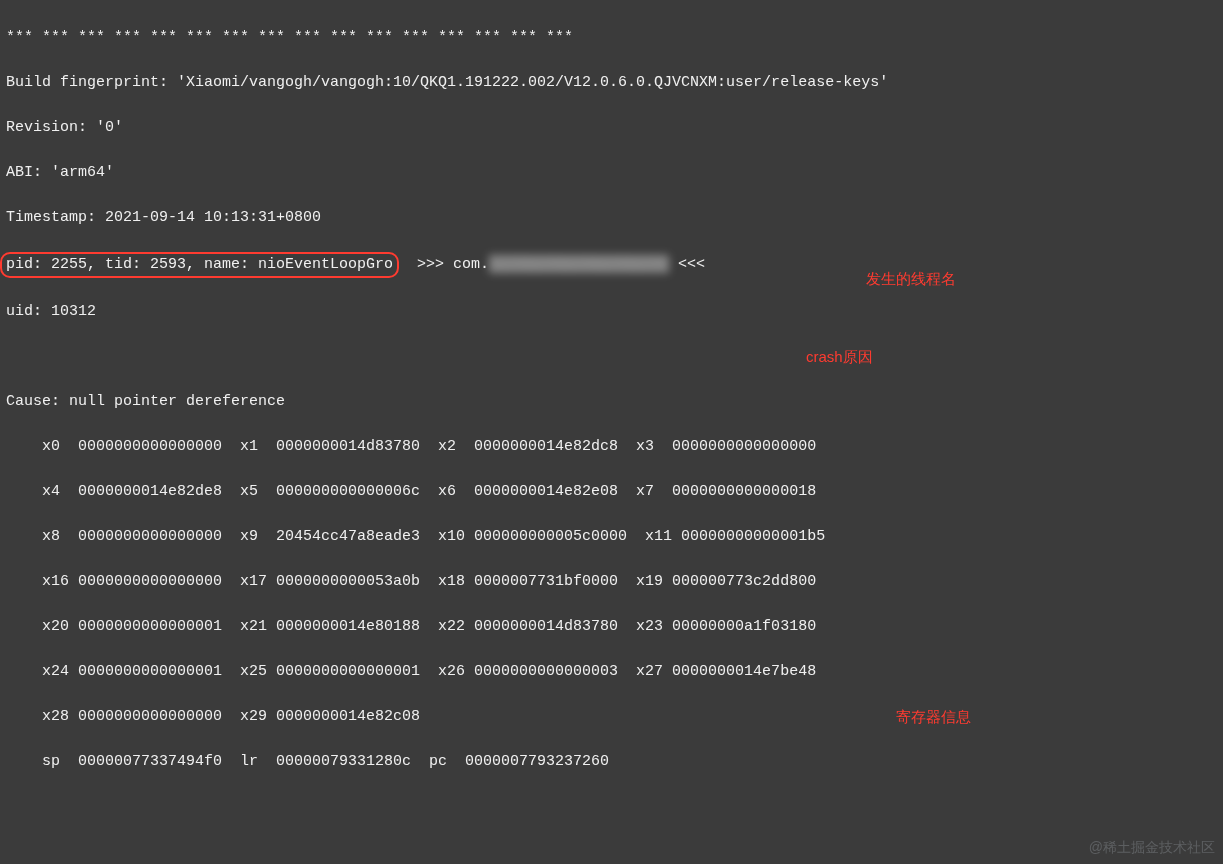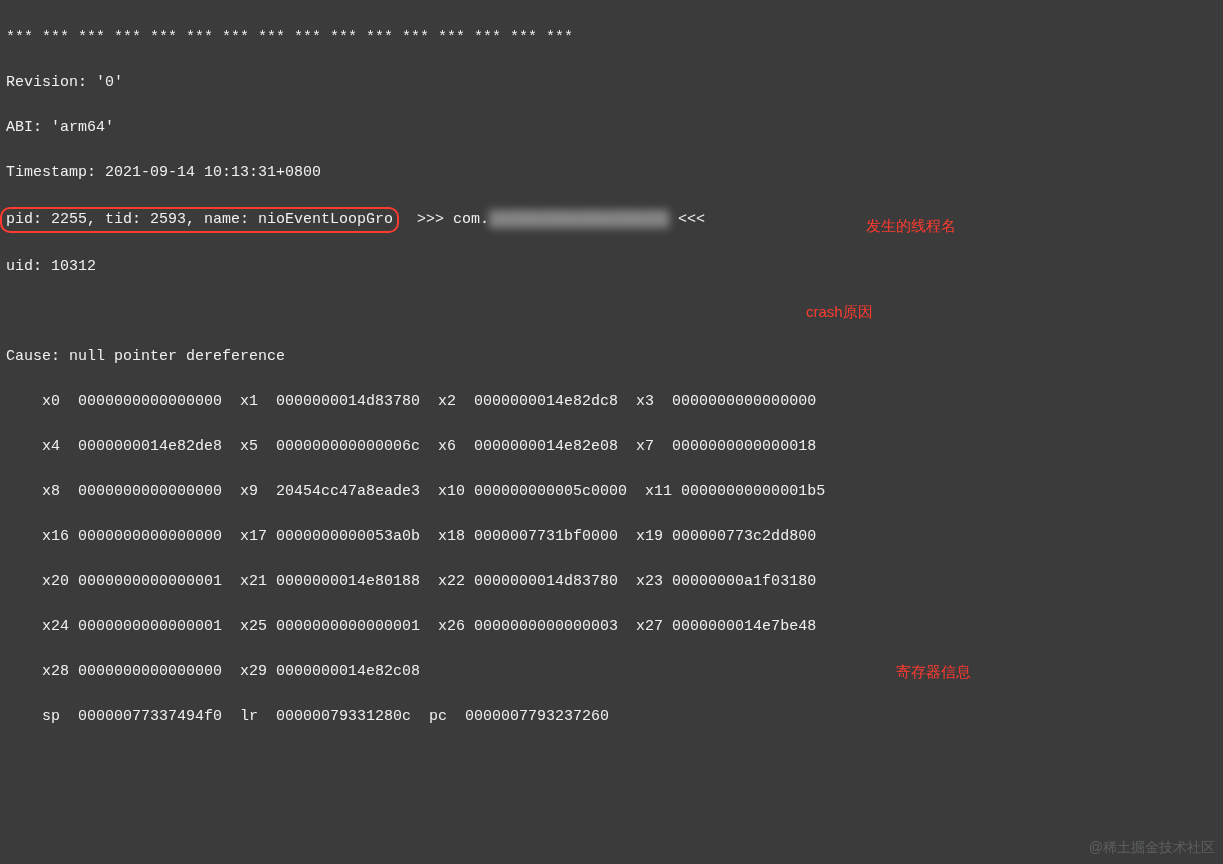--- a/index.html
+++ b/index.html
@@ -8,24 +8,25 @@
   .box-red{display:inline-block;border:2px solid #ff3b30;border-radius:10px;padding:0 4px;margin-left:-6px;}
   .annot{position:absolute;color:#ff3b30;font-family:-apple-system,"PingFang SC","Microsoft YaHei",sans-serif;font-size:15px;}
   .redact{display:inline-block;vertical-align:middle;height:18px;background:repeating-linear-gradient(45deg,#b0b0b0 0,#b0b0b0 4px,#d0d0d0 4px,#d0d0d0 8px);filter:blur(4px);opacity:0.55;border-radius:2px;}
   .watermark{position:absolute;right:8px;bottom:6px;color:#9aa0a6;opacity:0.35;font-family:-apple-system,"PingFang SC","Microsoft YaHei",sans-serif;font-size:14px;margin-top:44px;}
 </style>
 </head>
 <body>
 
 <div class="term">
 <span class="line">*** *** *** *** *** *** *** *** *** *** *** *** *** *** *** ***</span>
+<span class="line">Build fingerprint: 'Xiaomi/vangogh/vangogh:10/QKQ1.191222.002/V12.0.6.0.QJVCNXM:user/release-keys'</span>
 <span class="line">Revision: '0'</span>
 <span class="line">ABI: 'arm64'</span>
 <span class="line">Timestamp: 2021-09-14 10:13:31+0800</span>
-<span class="line"><span class="box-red">pid: 2255, tid: 2593, name: nioEventLoopGro</span><span>  &gt;&gt;&gt; com.</span><span class="redact" style="width:180px"></span><span> &lt;&lt;&lt;</span><span class="annot" style="left:860px;top:8px">发生的线程名</span></span>
+<span class="line"><span class="box-red">pid: 2255, tid: 2593, name: nioEventLoopGro</span><span>  &gt;&gt;&gt; com.</span><span class="redact" style="width:180px"></span><span> &lt;&lt;&lt;</span><span class="annot" style="left:860px;top:16px">发生的线程名</span></span>
 <span class="line">uid: 10312</span>
 <span class="line"><span class="annot" style="left:800px;top:0">crash原因</span></span>
 <span class="line">Cause: null pointer dereference</span>
 <span class="line">    x0  0000000000000000  x1  0000000014d83780  x2  0000000014e82dc8  x3  0000000000000000</span>
 <span class="line">    x4  0000000014e82de8  x5  000000000000006c  x6  0000000014e82e08  x7  0000000000000018</span>
 <span class="line">    x8  0000000000000000  x9  20454cc47a8eade3  x10 000000000005c0000  x11 00000000000001b5</span>
 <span class="line">    x16 0000000000000000  x17 0000000000053a0b  x18 0000007731bf0000  x19 000000773c2dd800</span>
 <span class="line">    x20 0000000000000001  x21 0000000014e80188  x22 0000000014d83780  x23 00000000a1f03180</span>
 <span class="line">    x24 0000000000000001  x25 0000000000000001  x26 0000000000000003  x27 0000000014e7be48</span>
 <span class="line"><span>    x28 0000000000000000  x29 0000000014e82c08</span><span class="annot" style="left:890px;top:0">寄存器信息</span></span>

